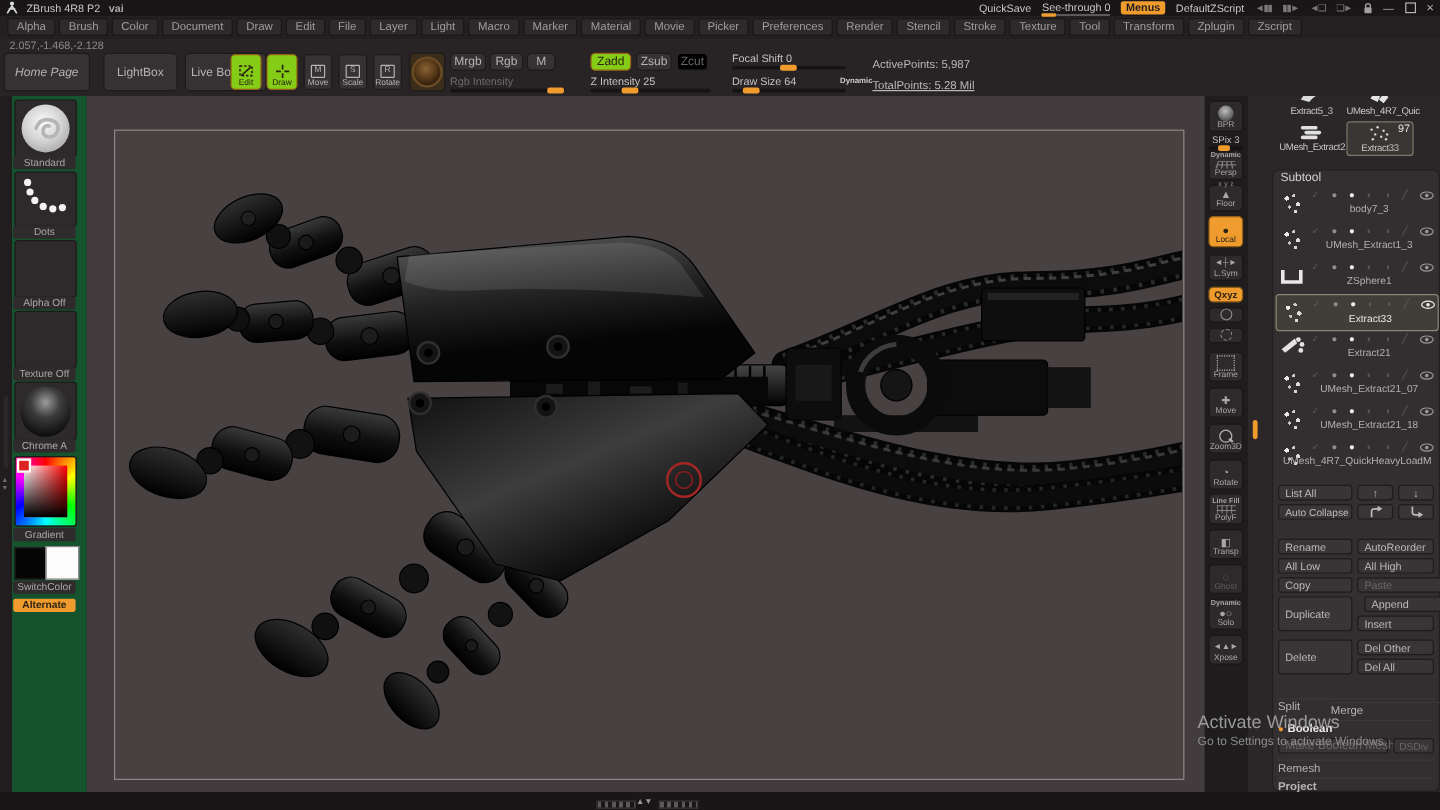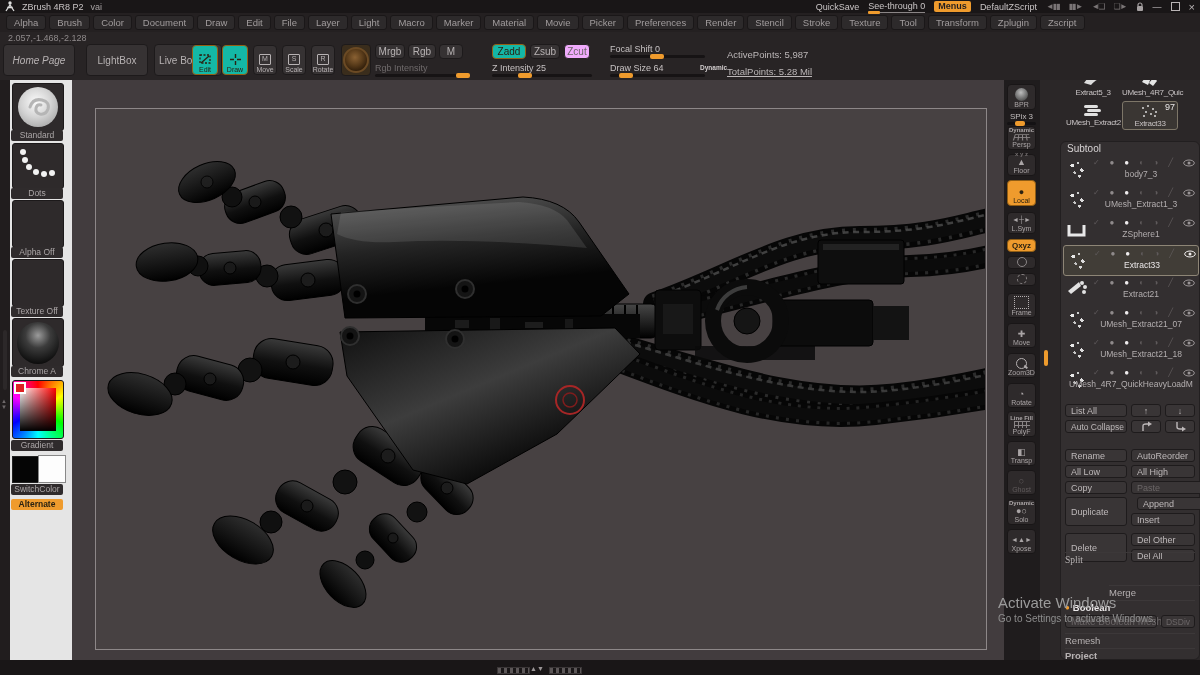--- a/index.html
+++ b/index.html
@@ -17,34 +17,34 @@
   
   .menubar{left:0;top:13px;width:1200px;height:19px;background:#242021;display:flex;align-items:center;
     gap:3px;padding:0 6px;z-index:29;}
   .menu-item{background:#2d2a2b;border:1px solid #1a1718;border-radius:3px;color:#a19c9d;font-size:9.5px;
     padding:1px 7px;line-height:11px;}
   
   .toolbar{left:0;top:32px;width:1200px;height:48px;background:#282425;z-index:28;}
   .coords{position:absolute;left:8px;top:1px;font-size:9px;color:#8f8a8b;}
   .tbtn{position:absolute;background:#363233;border:1px solid #1d1a1b;border-radius:4px;color:#b7b2b3;
     font-size:10px;display:flex;align-items:center;justify-content:center;box-sizing:border-box;}
-  .tbtn.orange{background:#14b8a6;color:#2a2212;border-color:#936016;}
+  .tbtn.orange{background:#84cc16;color:#2a2212;border-color:#936016;}
   .iconbtn{flex-direction:column;justify-content:flex-end;padding-bottom:1px;font-size:7px;gap:0px;}
   .glyphbox{width:10px;height:9px;border:1px solid currentColor;border-radius:1px;font-size:7px;line-height:8px;
     text-align:center;margin-bottom:1px;}
   .matball{border-radius:4px;background:#3a2d1c;display:flex;align-items:center;justify-content:center;}
   .matball .ball{width:22px;height:22px;border-radius:50%;
     background:radial-gradient(circle at 45% 38%, #8a6133 0%, #573a19 45%, #241506 85%);border:2px solid #6b4a24;}
   .slider{position:absolute;font-size:9px;color:#c6c1c2;}
   .slider .txt{white-space:nowrap;}
   .slider .track{position:relative;margin-top:1px;height:3px;background:#161314;border-radius:2px;}
   .slider .handle{position:absolute;top:-1px;width:14px;height:5px;background:#ef9b2d;border-radius:2px;}
   .stat{position:absolute;font-size:9.5px;color:#bcb7b8;white-space:nowrap;}
   
-  .left-tray{left:0;top:80px;width:72px;height:580px;background:#e5e5e5;z-index:10;}
+  .left-tray{left:0;top:80px;width:72px;height:580px;background:#14532d;z-index:10;}
   .tray-thumb{position:absolute;left:12px;width:50px;background:#2e2a2b;border:1px solid #1c191a;border-radius:3px;}
   .tray-label{position:absolute;left:11px;width:52px;height:11px;background:#2f2b2c;border-radius:2px;
     color:#aba6a7;font-size:8.5px;line-height:11px;text-align:center;white-space:nowrap;overflow:hidden;}
   .sphere-std{background:radial-gradient(circle at 45% 38%, #fbfbfb 0%, #d4d4d4 45%, #9f9f9f 90%);border-radius:50%;}
   .sphere-chrome{background:radial-gradient(circle at 50% 32%, #9b9b9b 0%, #3c3c3c 35%, #0c0c0c 80%);border-radius:50%;}
   .mini-scroll{position:absolute;left:0;top:0;width:10px;height:580px;background:#211d1e;color:#6e696a;font-size:6px;
     text-align:center;}
   
   .doc{left:72px;top:80px;width:932px;height:580px;background:#423c3e;z-index:1;}
   .canvas-inner{position:absolute;left:23px;top:28px;width:890px;height:540px;background:#474142;
@@ -110,21 +110,21 @@
 </style>
 </head>
 <body>
 
 <div class="abs titlebar">
   <svg width="10" height="11" viewBox="0 0 10 11">
     <circle cx="5" cy="2" r="1.7" fill="#ddd"></circle>
     <path d="M1 10 L5 4 L9 10 M2.2 6.5 L7.8 6.5" stroke="#ddd" stroke-width="1.3" fill="none"></path>
   </svg>
   <span>ZBrush 4R8 P2</span>
-  <span style="color:#a8a3a4;">vai</span>
+  <span style="color:#a8a3a4;font-weight:bold;">vai</span>
   <div class="tb-right">
     <span>QuickSave</span>
     <span class="seethrough">
       <span>See-through 0</span>
       <span class="handle"></span>
     </span>
     <span class="menus-chip">Menus</span>
     <span>DefaultZScript</span>
     <span class="dimicon">◄▮▮</span>
     <span class="dimicon">▮▮►</span>
@@ -207,21 +207,21 @@
   <div class="tbtn" style="left:439px;top:12px;width:24px;height:15px;">M</div>
   <div class="slider" style="left:375px;top:31px;width:95px;color:#6f6a6b;">
     <div class="txt">Rgb Intensity</div>
     <div class="track">
         <div class="handle" style="left:81px;"></div>
       </div>
   </div>
 
   <div class="tbtn orange" style="left:492px;top:12px;width:34px;height:15px;">Zadd</div>
   <div class="tbtn" style="left:530px;top:12px;width:30px;height:15px;">Zsub</div>
-  <div class="tbtn" style="left:564px;top:12px;width:26px;height:15px;color:#6b6667;border-color:#262324;background:#f0abfc;">Zcut</div>
+  <div class="tbtn" style="left:564px;top:12px;width:26px;height:15px;color:#6b6667;border-color:#262324;background:#000000;">Zcut</div>
   <div class="slider" style="left:492px;top:31px;width:100px;">
     <div class="txt">Z Intensity 25</div>
     <div class="track">
         <div class="handle" style="left:26px;"></div>
       </div>
   </div>
 
   <div class="slider" style="left:610px;top:12px;width:95px;">
     <div class="txt">Focal Shift 0</div>
     <div class="track">
@@ -774,21 +774,21 @@
     <div class="pbtn" style="left:70px;top:323px;width:64px;">All High</div>
     <div class="pbtn" style="left:4px;top:339px;width:62px;">Copy</div>
     <div class="pbtn dim" style="left:70px;top:339px;width:76px;">Paste</div>
     <div class="pbtn" style="left:4px;top:355px;width:62px;height:29px;">Duplicate</div>
     <div class="pbtn" style="left:76px;top:355px;width:72px;">Append</div>
     <div class="pbtn" style="left:70px;top:371px;width:64px;">Insert</div>
     <div class="pbtn" style="left:4px;top:391px;width:62px;height:29px;">Delete</div>
     <div class="pbtn" style="left:70px;top:391px;width:64px;">Del Other</div>
     <div class="pbtn" style="left:70px;top:407px;width:64px;">Del All</div>
 
-    <div class="flatrow" style="top:410px;font-family:Liberation Serif, serif;">Split</div>
+    <div class="flatrow" style="top:440px;">Split</div>
     <div class="flatrow" style="top:443px;margin-left:44px;">Merge</div>
     <div class="flatrow bold" style="top:458px;">
       <span class="odot">●</span>
       <span>Boolean</span>
     </div>
     <div class="pbtn dim" style="left:4px;top:473px;width:92px;font-size:10px;">Make Boolean Mesh</div>
     <div class="pbtn dim center" style="left:100px;top:473px;width:34px;font-size:8.5px;">DSDiv</div>
     <div class="flatrow" style="top:491px;">Remesh</div>
     <div class="flatrow" style="top:506px;font-weight:bold;">Project</div>
     <div class="flatrow" style="top:521px;">Extract</div>

